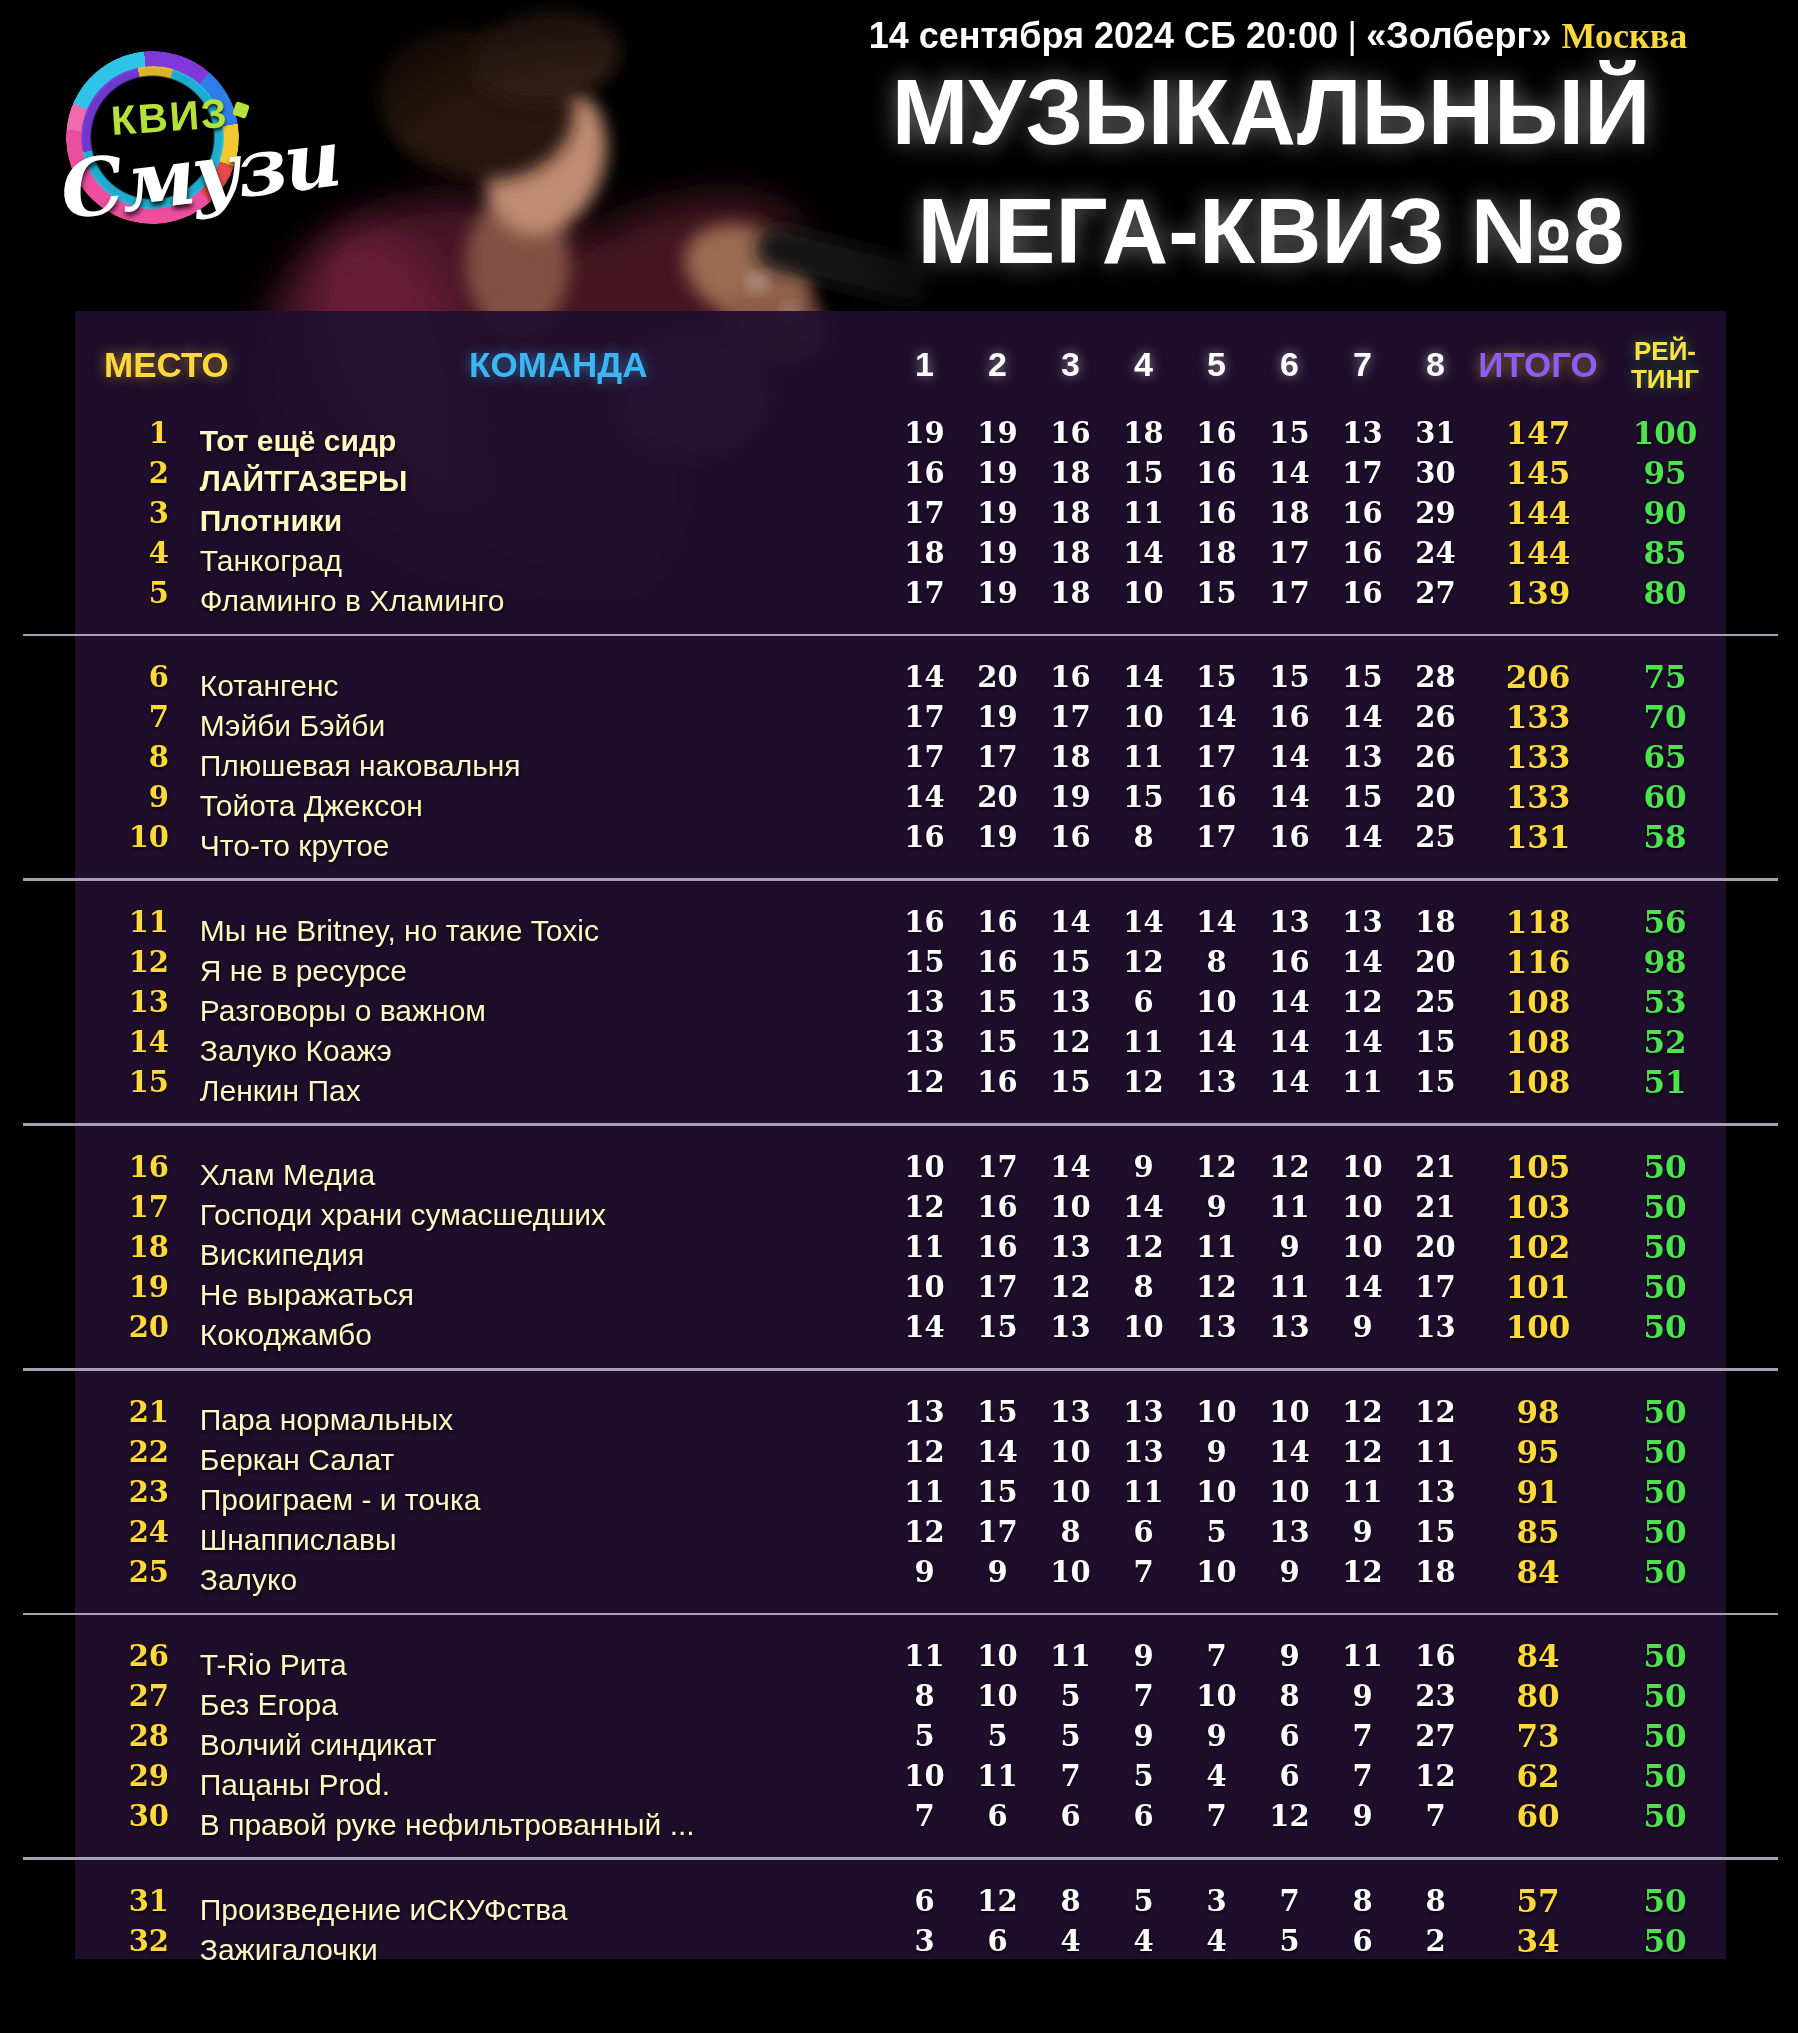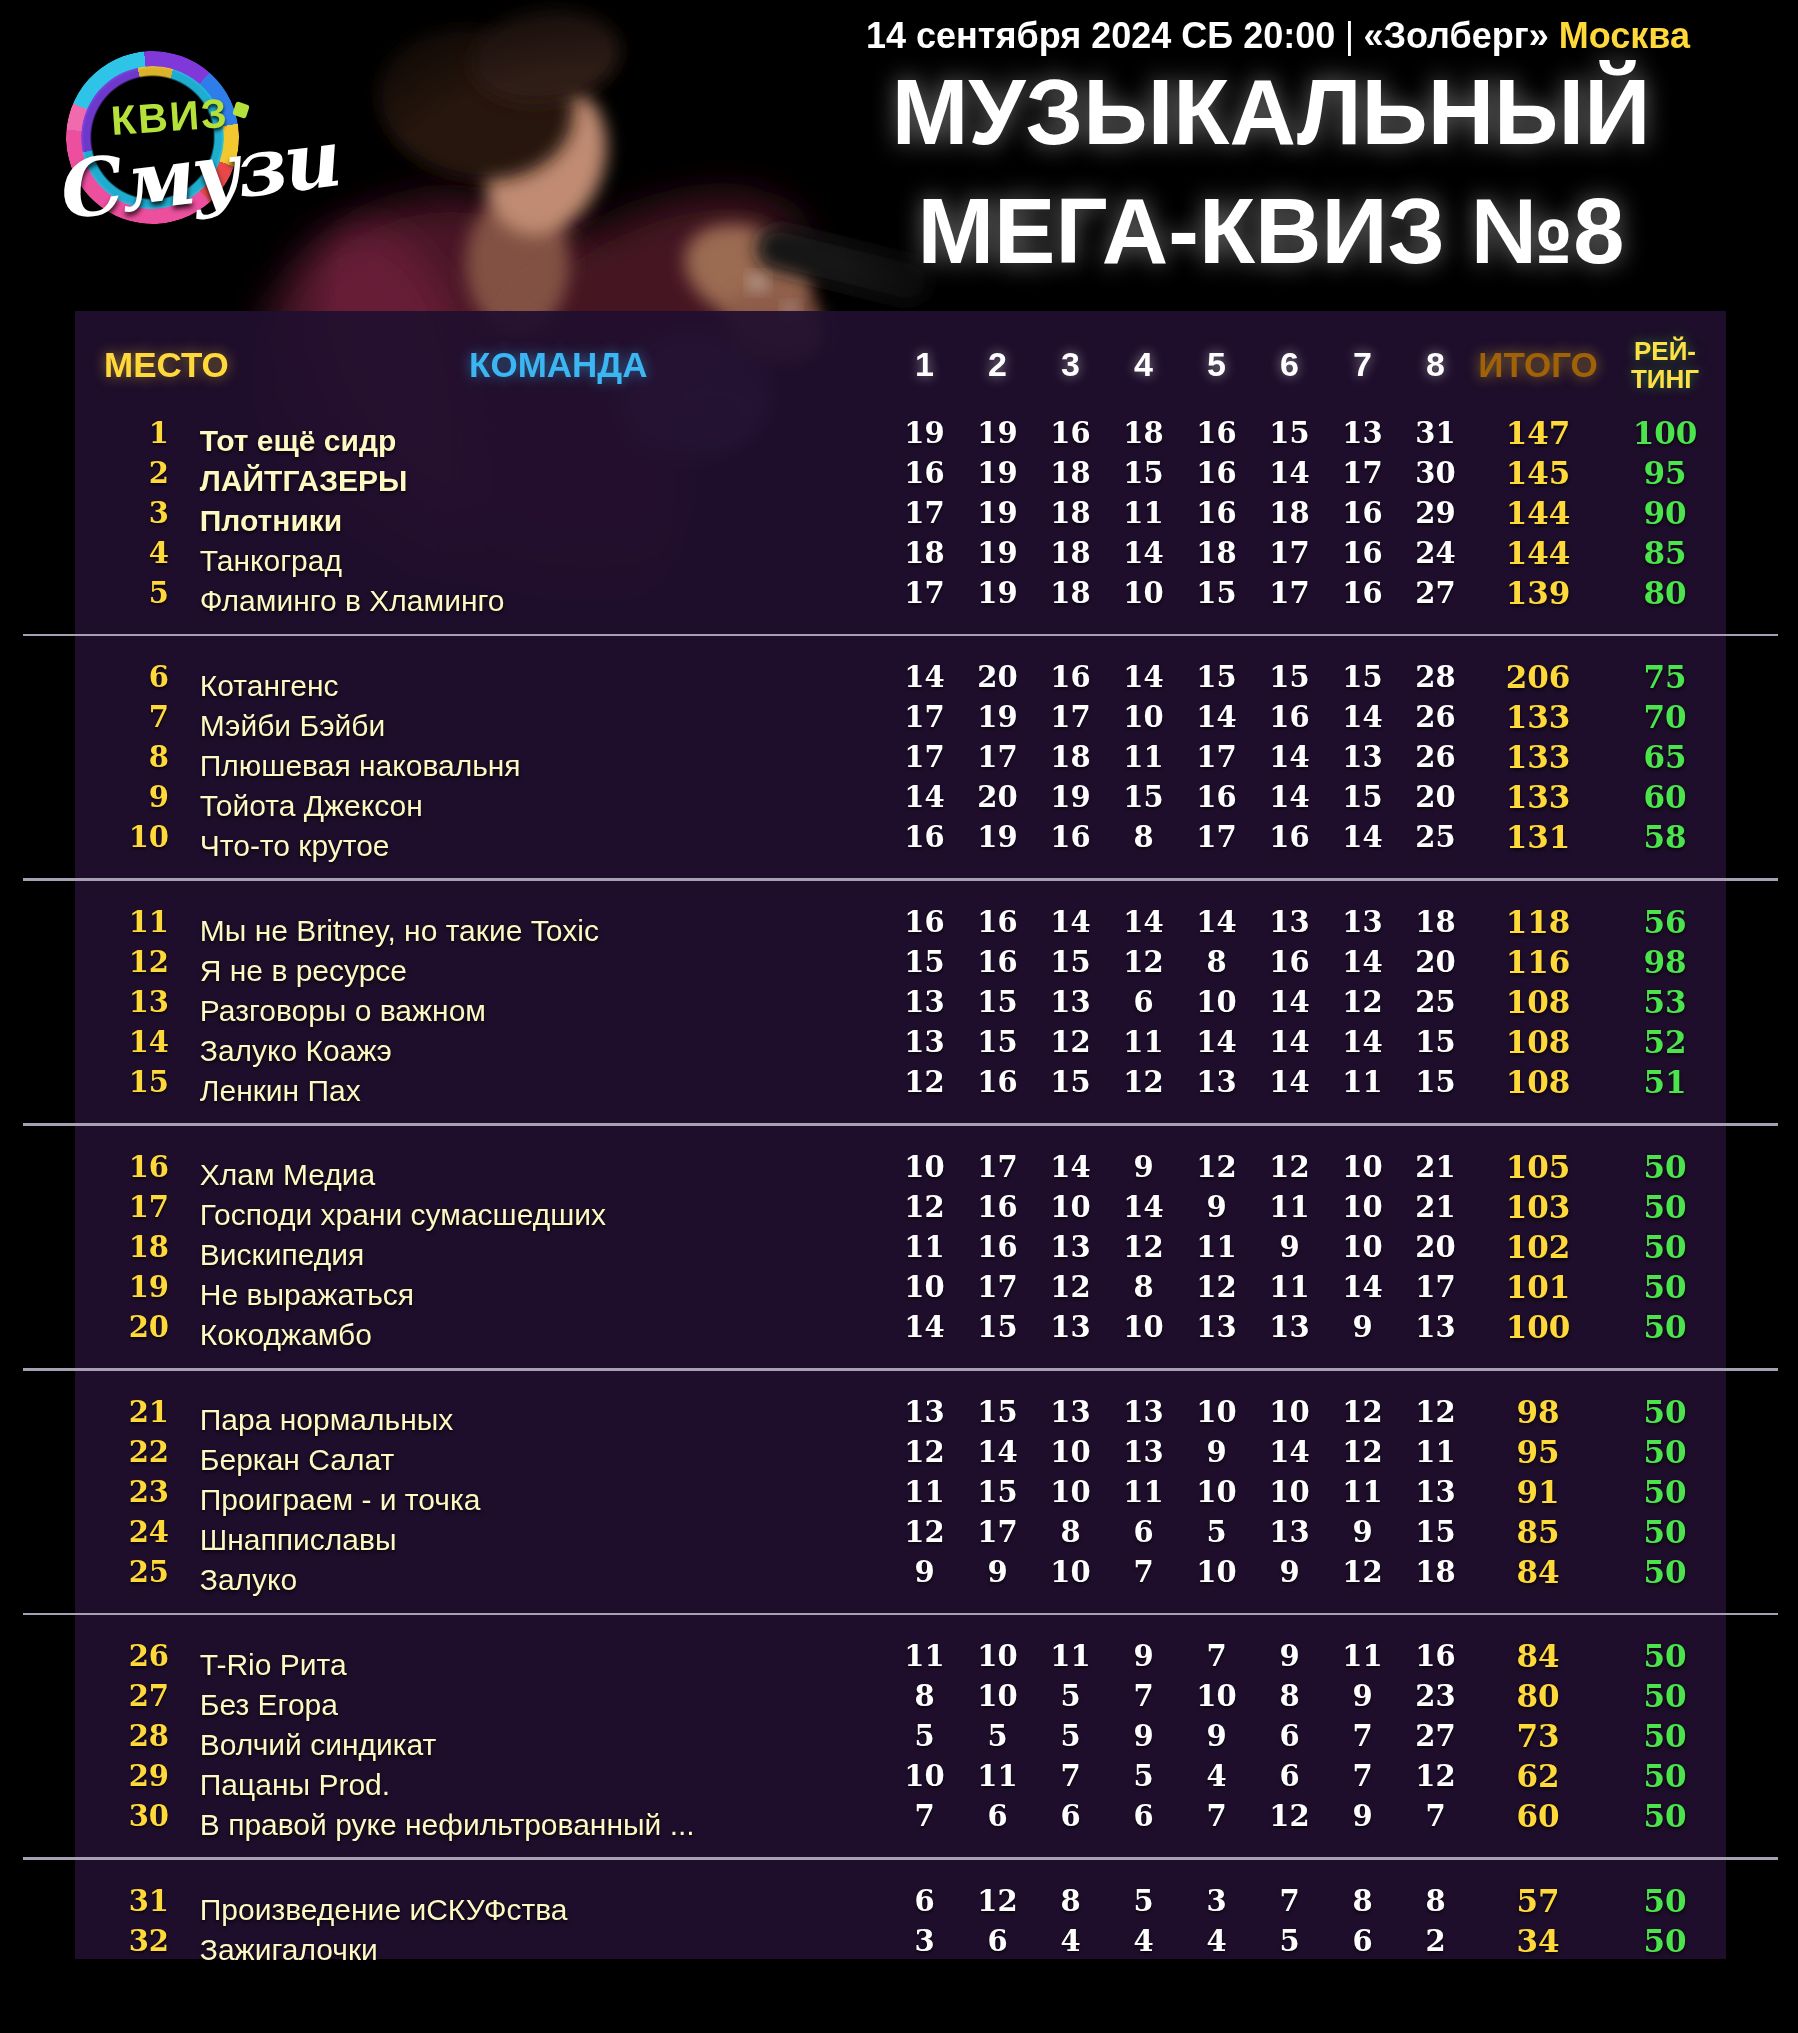--- a/index.html
+++ b/index.html
@@ -29,21 +29,21 @@
   .logo-puzzle{position:absolute;left:185px;top:58px;width:14px;height:14px;background:#b5e23a;
     transform:rotate(18deg);border-radius:2.8px;}
   .logo-smuzi{position:absolute;left:11.3px;top:83px;font-size:79px;font-weight:700;font-style:italic;
     font-family:"DejaVu Serif",serif;color:#ffffff;transform:rotate(-7deg);letter-spacing:-2.8px;
     text-shadow:0 3.8px 5.6px rgba(0,0,0,.85);}
 
   
   .event-info{position:absolute;left:791px;right:33px;top:15px;z-index:3;text-align:center;
     font-size:36px;font-weight:700;color:#fff;text-shadow:0 2.8px 4.7px #000;white-space:nowrap;}
   .event-info .sep{font-weight:400;padding:0 9.4px;}
-  .event-info .city{color:#ffd83a;}
+  .event-info .city{color:#ffd83a;font-family:Liberation Serif, serif;}
   .title{position:absolute;left:772px;right:28px;top:53px;z-index:3;margin:0;text-align:center;
     font-size:92px;line-height:119px;font-weight:800;color:#fff;letter-spacing:0;
     text-shadow:0 0 24.5px rgba(255,255,255,.45),0 5.6px 9.4px rgba(0,0,0,.95);}
 
   
   .panel{position:absolute;left:75px;top:311px;width:1651px;height:1648px;z-index:2;
     background:rgba(32,15,46,.93);box-sizing:border-box;padding-top:13px;}
   .thead,.row{display:flex;align-items:center;}
   .c{box-sizing:border-box;}
   .c-place{flex:0 0 122px;}
@@ -51,21 +51,21 @@
   .c-score{flex:0 0 73px;text-align:center;}
   .c-total{flex:0 0 132px;text-align:center;}
   .c-rating{flex:0 0 122px;text-align:center;}
 
   .thead{height:81px;align-items:center;padding-left:16px;}
   .thead .c-place{color:#ffd83a;font-size:35px;font-weight:800;padding-left:13px;white-space:nowrap;
     overflow:visible;text-shadow:0 0 13px rgba(255,216,58,.5);}
   .thead .c-team{color:#3bb6f2;font-size:35px;font-weight:800;text-align:center;
     text-shadow:0 0 13px rgba(59,182,242,.55);}
   .thead .c-score{color:#fff;font-size:34px;font-weight:800;text-shadow:0 0 11.3px rgba(255,255,255,.5);}
-  .thead .c-total{color:#a16207;font-size:35px;font-weight:800;text-shadow:0 0 13px rgba(255,216,58,.5);}
+  .thead .c-total{color:#8b5cf6;font-size:35px;font-weight:800;text-shadow:0 0 13px rgba(255,216,58,.5);}
   .thead .c-rating{color:#fde047;font-size:26px;line-height:28px;font-weight:800;
     text-shadow:0 0 11.3px rgba(63,202,64,.5);}
 
   #tbody{margin-top:7.5px;}
   .row{height:40px;line-height:40px;}
   .num{font-family:"DejaVu Serif",serif;font-weight:700;}
   .row .c-place{color:#ffd83a;text-align:right;padding-right:28px;font-size:29px;
     text-shadow:0 1.9px 2.8px rgba(0,0,0,.7);}
   .row .c-team{color:#fef9c3;font-size:30px;padding-left:2.8px;white-space:nowrap;overflow:hidden;
     font-weight:400;text-shadow:0 1.9px 3.8px rgba(0,0,0,.8);margin-top:17px;}

